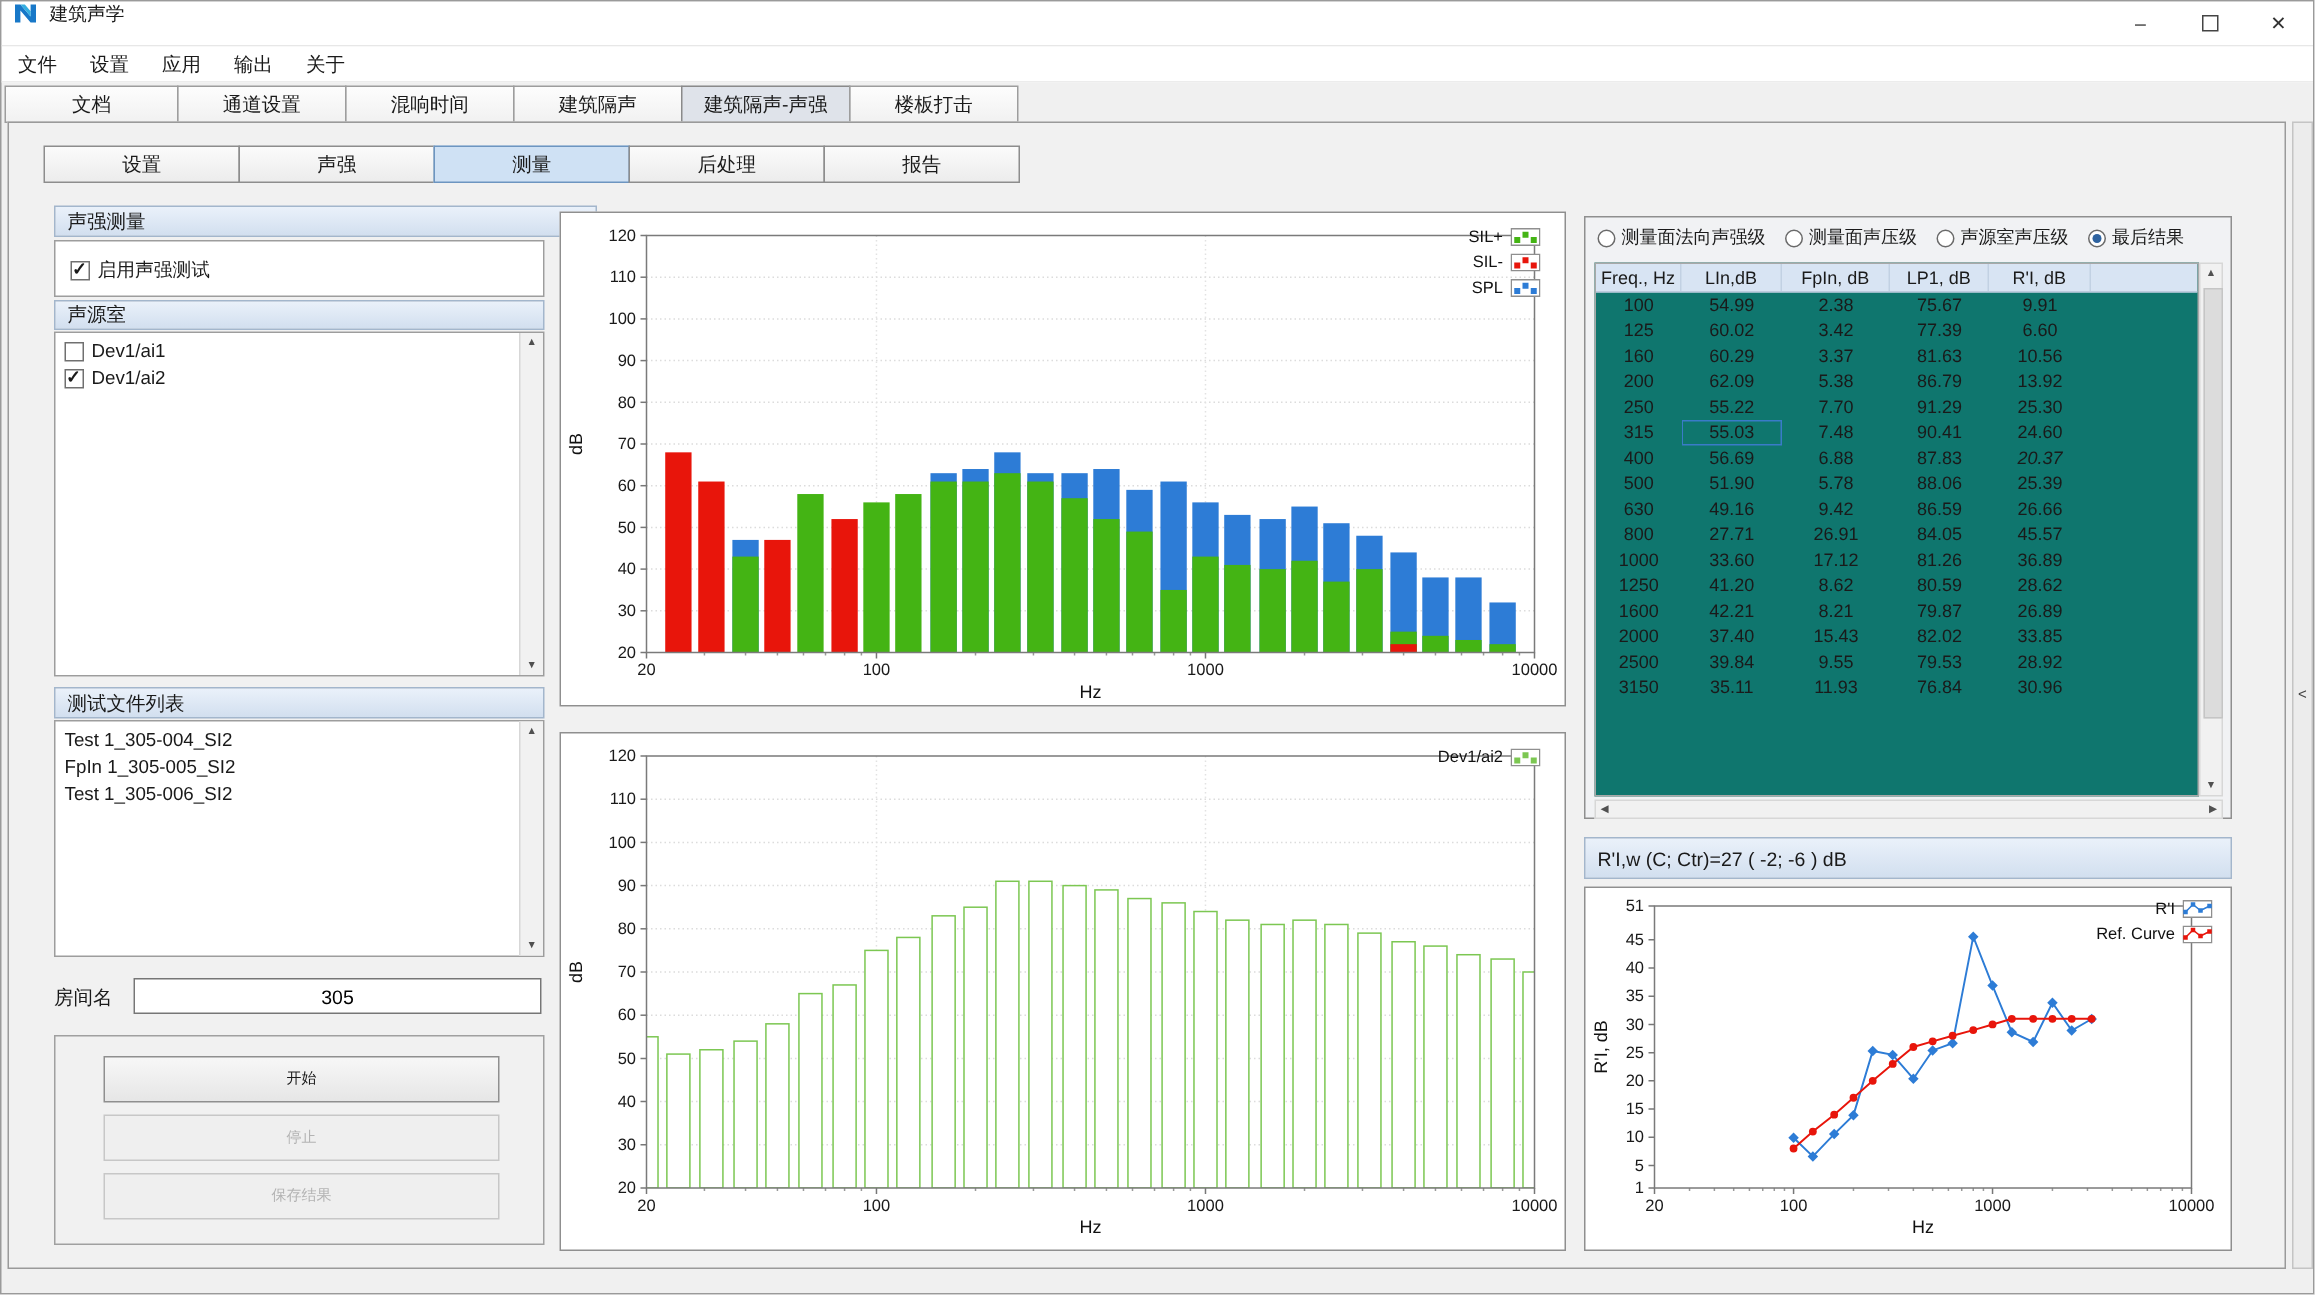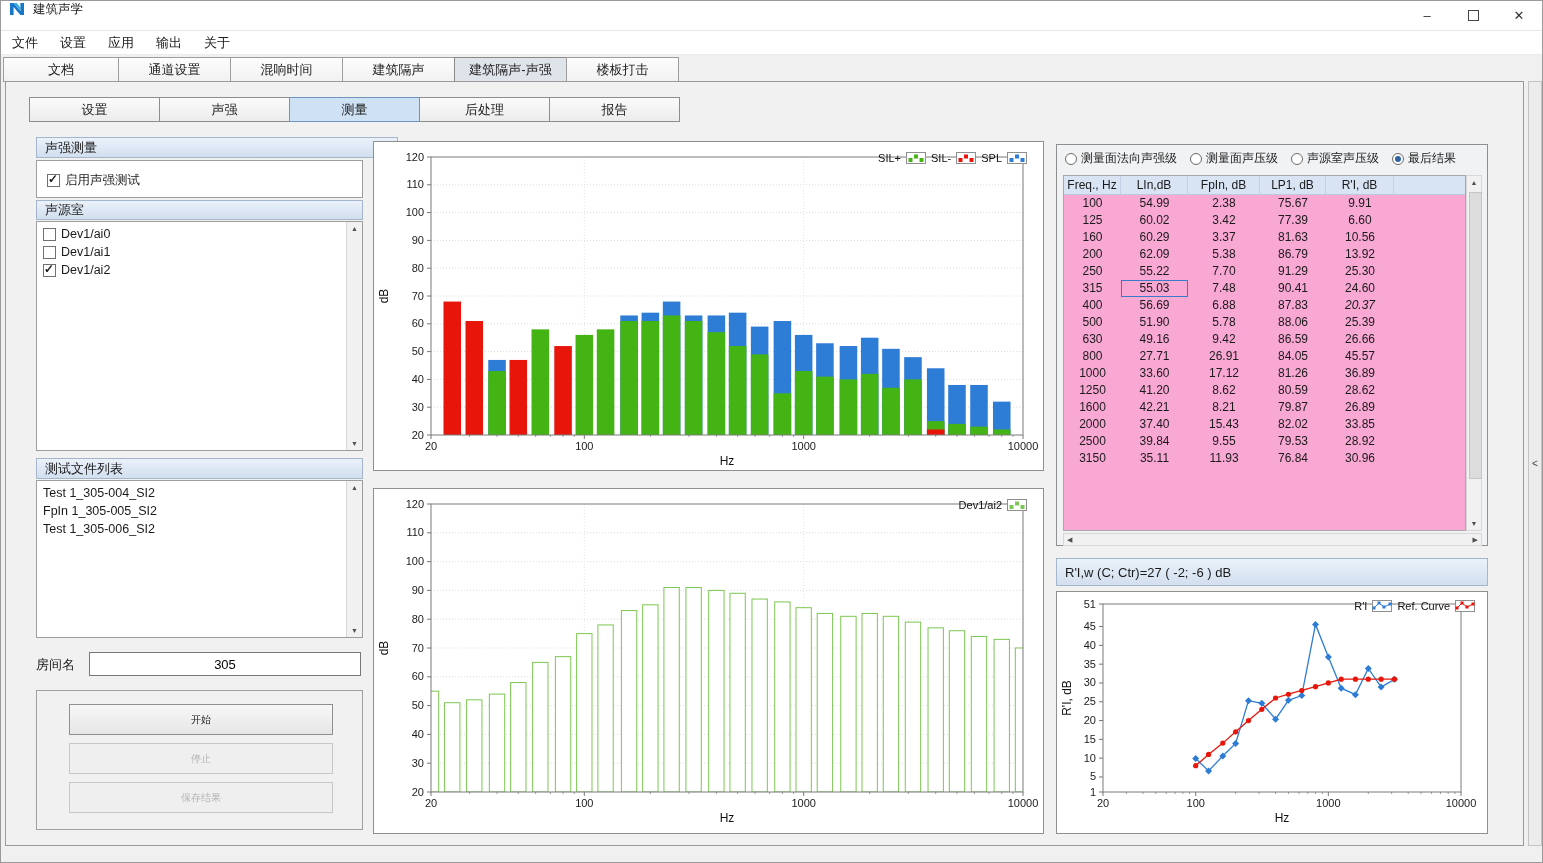--- a/index.html
+++ b/index.html
@@ -49,29 +49,29 @@
             align-items:center;padding:0 3px;box-sizing:border-box;}
   .vthumb{position:absolute;left:2px;top:16px;width:11px;height:285px;background:#dcdcdc;border:1px solid #c5c5c5;}
   .room-input{position:absolute;border:1px solid #767676;text-align:center;font-size:13px;
               font-family:inherit;background:#fff;box-sizing:border-box;}
   .btnbox{border:1px solid #a0a0a0;box-sizing:border-box;background:#f1f1f1;}
   .btn{position:absolute;line-height:29px;background:linear-gradient(#f7f7f7,#e6e6e6);
        border:1px solid #8f8f8f;font-size:10px;text-align:center;box-sizing:border-box;}
   .btn.disabled{color:#b3b3b3;border-color:#c7c7c7;background:#efefef;}
   .panel{position:absolute;background:#fff;border:1px solid #8f8f8f;box-sizing:border-box;}
   svg{display:block;}
-  .legend{position:absolute;display:flex;gap:5px;z-index:2;}
+  .legend{position:absolute;display:flex;flex-direction:column;gap:5px;align-items:flex-end;z-index:2;}
   .leg-row{display:flex;align-items:center;gap:5px;font-size:11px;color:#111;}
   
   .rightbox{position:absolute;background:#f1f2f4;border:1px solid #8f8f8f;box-sizing:border-box;}
   .radios{display:flex;gap:13px;align-items:center;height:27px;padding-left:8px;font-size:12px;}
   .radio-opt{display:flex;align-items:center;gap:4px;}
   .radio{width:12px;height:12px;border:1px solid #6a6a6a;border-radius:50%;background:#fff;position:relative;flex:none;box-sizing:border-box;}
   .radio.sel::after{content:"";position:absolute;left:2px;top:2px;width:6px;height:6px;border-radius:50%;background:#2f63a0;}
-  .tbl{position:absolute;background:#f9a8d4;border:1px solid #a8a8a8;box-sizing:border-box;overflow:hidden;}
+  .tbl{position:absolute;background:#0f766e;border:1px solid #a8a8a8;box-sizing:border-box;overflow:hidden;}
   .tr{display:flex;height:17px;line-height:17px;}
   .thead{height:18px;line-height:18px;background:#d8e4f3;border-bottom:1px solid #bccadd;}
   .th{border-right:1px solid #c2d1e3;text-align:center;font-size:12px;box-sizing:border-box;flex:none;}
   .th.fill{flex:1;border-right:none;}
   .td{text-align:center;font-size:12px;box-sizing:border-box;flex:none;}
   .td.fill{flex:1;}
   .td.sel{box-shadow:inset 0 0 0 1px #3a7bc8;}
   .strip{position:absolute;left:1527px;top:80px;width:14px;height:765px;background:#ececec;
          border:1px solid #c4c4c4;box-sizing:border-box;display:flex;align-items:center;
          justify-content:center;font-size:10px;color:#444;}
@@ -126,24 +126,20 @@
     <div class="lst-item" style="margin-top:10px;padding-left:10px">
       <span class="cb checked"></span>
       <span>启用声强测试</span>
     </div>
   </div>
 
   <div class="hdr abs" style="left:35px;top:199px;width:327px;height:20px">声源室</div>
 
   <div class="box-white abs" style="left:35px;top:220px;width:327px;height:230px">
     <div class="list-inner" id="channel-list">
-        <div class="lst-item">
-          <span class="cb"></span>
-          <span>Dev1/ai0</span>
-        </div>
         <div class="lst-item">
           <span class="cb"></span>
           <span>Dev1/ai1</span>
         </div>
         <div class="lst-item">
           <span class="cb checked"></span>
           <span>Dev1/ai2</span>
         </div>
       </div>
     <div class="scroll-v">

